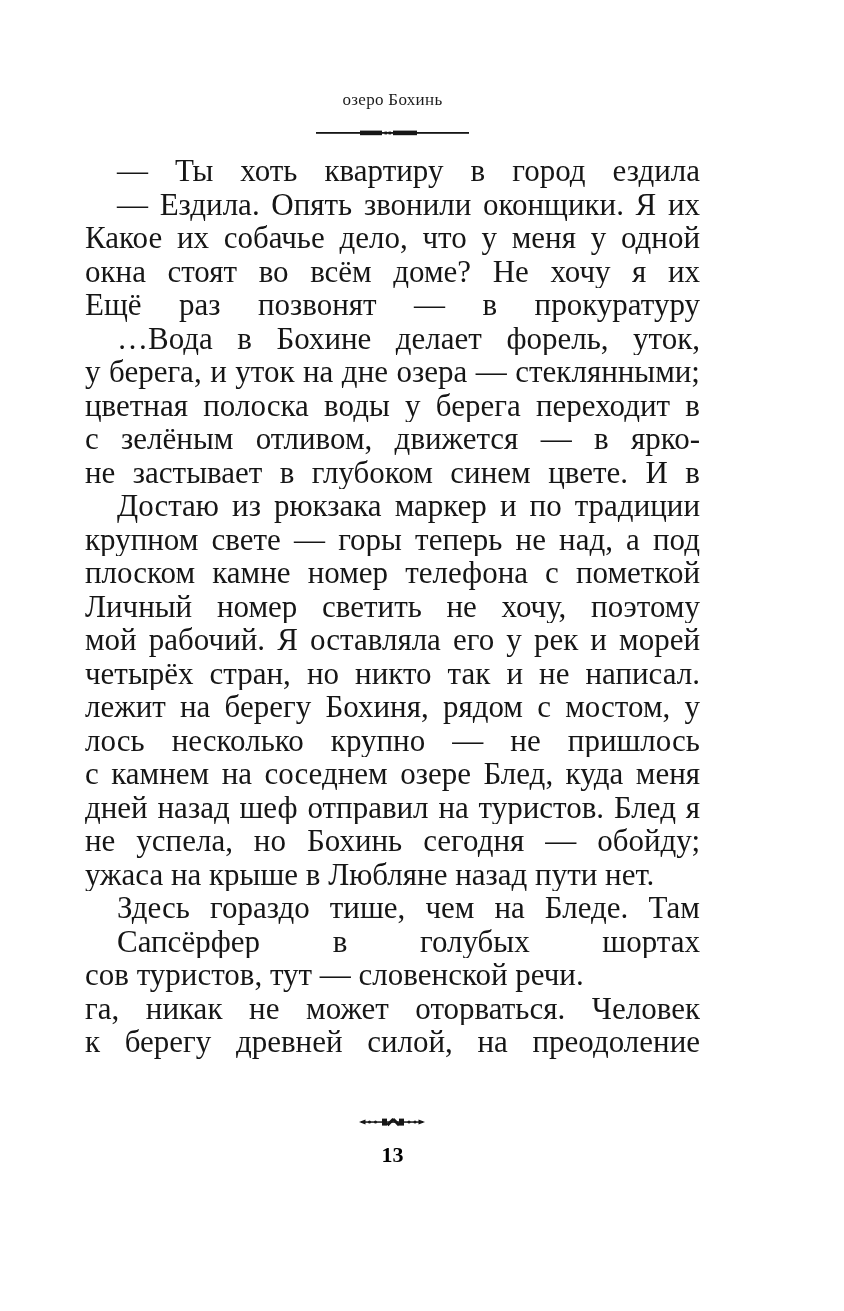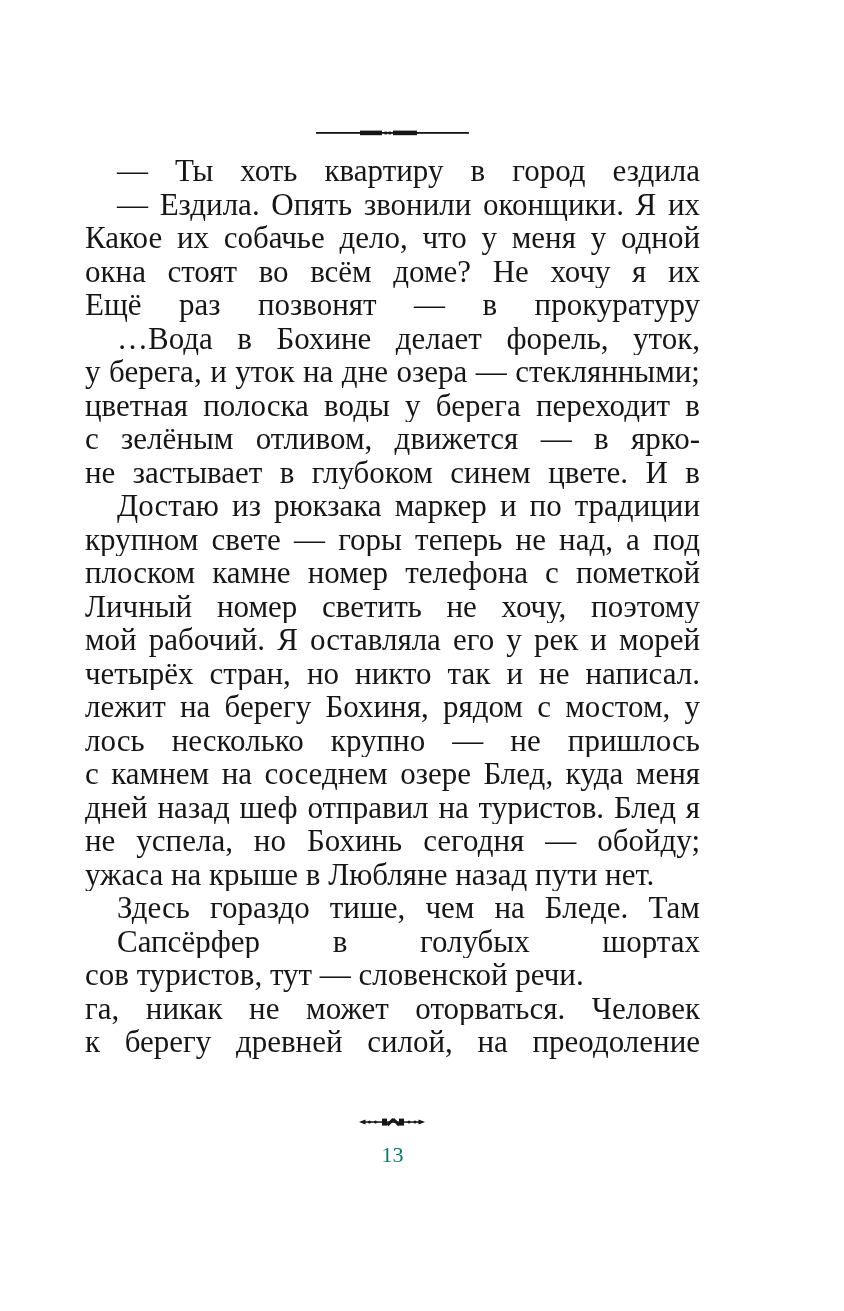--- a/index.html
+++ b/index.html
@@ -56,28 +56,30 @@
     height: 12px;
   }
   .page-number {
     position: absolute;
     top: 1142px;
     left: 85px;
     width: 615px;
     text-align: center;
     font-size: 22px;
     line-height: 26px;
-    color: #0f766e;
+    color: #000000;
+    font-weight: bold;
   }
 </style>
 </head>
 <body>
 
 <div class="page">
 
+  <div class="running-head">озеро Бохинь</div>
 
   <div class="header-divider">
     <svg width="153" height="8" viewBox="0 0 153 8" xmlns="http://www.w3.org/2000/svg">
       <rect x="0" y="3" width="153" height="1.8" fill="#161616"></rect>
       <rect x="44" y="1.6" width="22" height="4.6" fill="#161616"></rect>
       <rect x="68.5" y="2.6" width="2.6" height="2.8" fill="#161616"></rect>
       <rect x="72.5" y="2.6" width="2.6" height="2.8" fill="#161616"></rect>
       <rect x="77" y="1.6" width="24" height="4.6" fill="#161616"></rect>
     </svg>
   </div>

